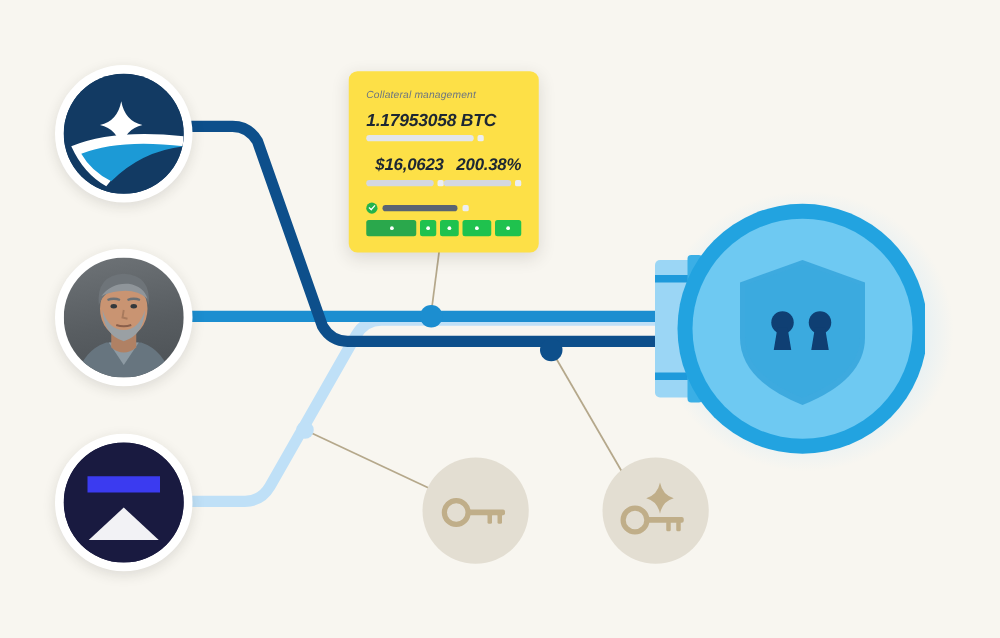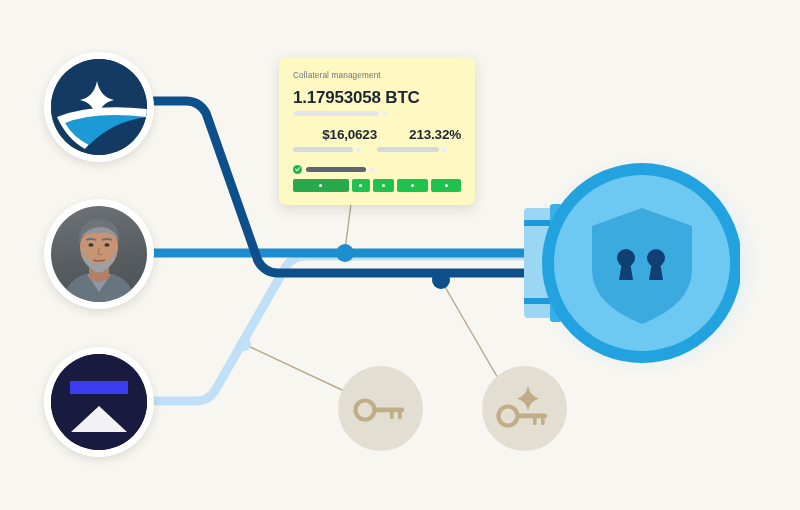--- a/index.html
+++ b/index.html
@@ -78,35 +78,36 @@
   #vault {
     position: absolute;
     left: 520px; top: 158px;
     width: 220px; height: 210px;
   }
 
   
   #metrics-card {
     position: absolute;
     left: 279px; top: 57px;
-    width: 196px;
-    background: #fef9c3;
+    width: 152px;
+    background: #fde047;
     border-radius: 7px;
     box-shadow: 0 4px 14px rgba(50,45,35,0.14);
     padding: 14px 14px 13px 14px;
     box-sizing: border-box;
+    font-style: italic;
   }
   .card-title {
     font-size: 8.2px;
     color: #6c7580;
     letter-spacing: 0.15px;
     margin-bottom: 9px;
   }
   .metric-big {
-    font-size: 17px;
+    font-size: 14px;
     font-weight: bold;
     color: #1d2733;
     letter-spacing: -0.2px;
     line-height: 1;
   }
   .metric-med {
     font-size: 13.5px;
     font-weight: bold;
     color: #1d2733;
     letter-spacing: -0.2px;
@@ -325,21 +326,21 @@
 
     <div class="metric-cols">
       <div class="metric-col">
         <div class="metric-med">$16,0623</div>
         <div class="bar-row">
           <div class="bar" style="width:60px"></div>
           <div class="bar-cap"></div>
         </div>
       </div>
       <div class="metric-col">
-        <div class="metric-med">213.32%</div>
+        <div class="metric-med">200.38%</div>
         <div class="bar-row">
           <div class="bar" style="width:62px"></div>
           <div class="bar-cap"></div>
         </div>
       </div>
     </div>
 
     <div class="check-row">
       <div class="check-badge"></div>
       <div class="bar bar-dark" style="width:60px"></div>

